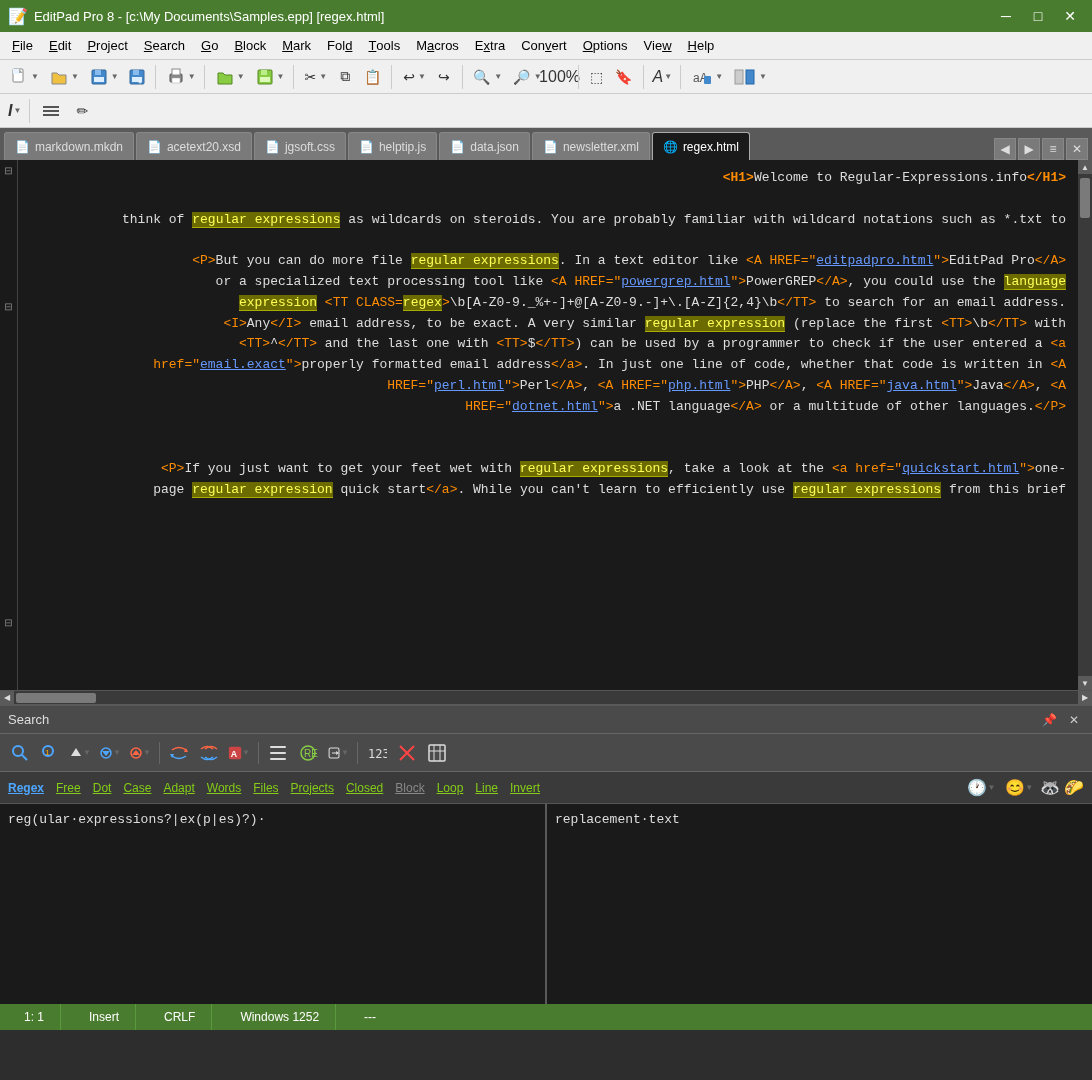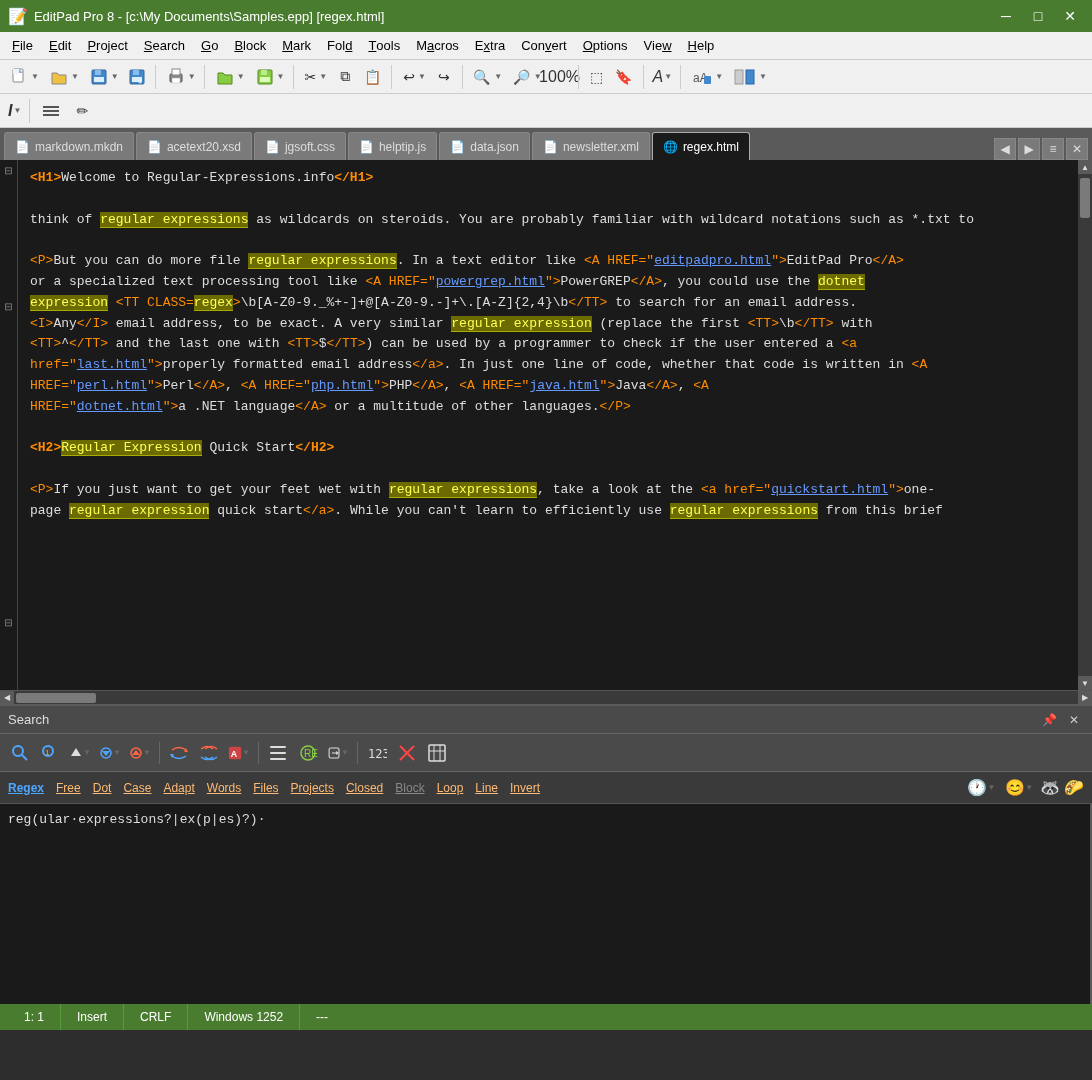--- a/index.html
+++ b/index.html
@@ -232,21 +232,21 @@
       background: #7a7a7a;
       border-radius: 2px;
       margin: 0 2px;
     }
 
     
     .h1-tag { color: #ff8c00; font-weight: bold; }
     .h2-tag { color: #ff8c00; font-weight: bold; }
     .tag { color: #ff8c00; }
     .normal-text { color: #ddd; }
-    .code-line { line-height: 1.6; }
+    .code-line { line-height: 1.6; text-align: right; }
 
     
     #search-panel {
       background: #3a3a3a;
       border-top: 2px solid #5a5a5a;
     }
     #search-header {
       background: #4a4a4a;
       height: 28px;
       display: flex;
@@ -292,21 +292,21 @@
     #search-options {
       background: #3a3a3a;
       height: 32px;
       display: flex;
       align-items: center;
       padding: 0 8px;
       gap: 12px;
       border-bottom: 1px solid #555;
     }
     .opt-item {
-      color: #fdba74;
+      color: #84cc16;
       font-size: 12px;
       cursor: pointer;
       text-decoration: underline;
     }
     .opt-item.active { color: #4da6ff; font-weight: bold; text-decoration: underline; }
 
     #search-inputs {
       display: flex;
       height: 200px;
     }
@@ -328,21 +328,21 @@
 
     
     #status-bar {
       background: #4a7c2f;
       height: 26px;
       display: flex;
       align-items: center;
       padding: 0 8px;
       color: white;
       font-size: 12px;
-      gap: 0;
+      gap: 12px;
       position: absolute;
       bottom: 0;
       left: 0;
       right: 0;
     }
     .status-item {
       padding: 0 16px;
       border-right: 1px solid #5a9a3f;
       height: 100%;
       display: flex;
@@ -589,44 +589,41 @@
     </div>
     <div class="code-line">&nbsp;</div>
     <div class="code-line">
       <span class="normal-text">think of </span><span class="hl-regex">regular expressions</span><span class="normal-text"> as wildcards on steroids.  You are probably familiar with wildcard notations such as *.txt to</span>
     </div>
     <div class="code-line">&nbsp;</div>
     <div class="code-line">
       <span class="tag">&lt;P&gt;</span><span class="normal-text">But you can do more file </span><span class="hl-regex">regular expressions</span><span class="normal-text">.  In a text editor like </span><span class="tag">&lt;A HREF="</span><span class="a-href">editpadpro.html</span><span class="tag">"&gt;</span><span class="normal-text">EditPad Pro</span><span class="tag">&lt;/A&gt;</span>
     </div>
     <div class="code-line">
-      <span class="normal-text">or a specialized text processing tool like </span><span class="tag">&lt;A HREF="</span><span class="a-href">powergrep.html</span><span class="tag">"&gt;</span><span class="normal-text">PowerGREP</span><span class="tag">&lt;/A&gt;</span><span class="normal-text">, you could use the </span><span class="hl-regex">dotnet</span>
+      <span class="normal-text">or a specialized text processing tool like </span><span class="tag">&lt;A HREF="</span><span class="a-href">powergrep.html</span><span class="tag">"&gt;</span><span class="normal-text">PowerGREP</span><span class="tag">&lt;/A&gt;</span><span class="normal-text">, you could use the </span><span class="hl-regex">language</span>
     </div>
     <div class="code-line">
       <span class="hl-regex">expression</span><span class="normal-text"> </span><span class="tag">&lt;TT CLASS=</span><span class="hl-regex">regex</span><span class="tag">&gt;</span><span class="normal-text">\b[A-Z0-9._%+-]+@[A-Z0-9.-]+\.[A-Z]{2,4}\b</span><span class="tag">&lt;/TT&gt;</span><span class="normal-text"> to search for an email address.</span>
     </div>
     <div class="code-line">
       <span class="tag">&lt;I&gt;</span><span class="normal-text">Any</span><span class="tag">&lt;/I&gt;</span><span class="normal-text"> email address, to be exact.  A very similar </span><span class="hl-regex">regular expression</span><span class="normal-text"> (replace the first </span><span class="tag">&lt;TT&gt;</span><span class="normal-text">\b</span><span class="tag">&lt;/TT&gt;</span><span class="normal-text"> with</span>
     </div>
     <div class="code-line">
       <span class="tag">&lt;TT&gt;</span><span class="normal-text">^</span><span class="tag">&lt;/TT&gt;</span><span class="normal-text"> and the last one with </span><span class="tag">&lt;TT&gt;</span><span class="normal-text">$</span><span class="tag">&lt;/TT&gt;</span><span class="normal-text">) can be used by a programmer to check if the user entered a </span><span class="tag">&lt;a</span>
     </div>
     <div class="code-line">
-      <span class="tag">href="</span><span class="a-href">last.html</span><span class="tag">"&gt;</span><span class="normal-text">properly formatted email address</span><span class="tag">&lt;/a&gt;</span><span class="normal-text">.  In just one line of code, whether that code is written in </span><span class="tag">&lt;A</span>
+      <span class="tag">href="</span><span class="a-href">email.exact</span><span class="tag">"&gt;</span><span class="normal-text">properly formatted email address</span><span class="tag">&lt;/a&gt;</span><span class="normal-text">.  In just one line of code, whether that code is written in </span><span class="tag">&lt;A</span>
     </div>
     <div class="code-line">
       <span class="tag">HREF="</span><span class="a-href">perl.html</span><span class="tag">"&gt;</span><span class="normal-text">Perl</span><span class="tag">&lt;/A&gt;</span><span class="normal-text">, </span><span class="tag">&lt;A HREF="</span><span class="a-href">php.html</span><span class="tag">"&gt;</span><span class="normal-text">PHP</span><span class="tag">&lt;/A&gt;</span><span class="normal-text">, </span><span class="tag">&lt;A HREF="</span><span class="a-href">java.html</span><span class="tag">"&gt;</span><span class="normal-text">Java</span><span class="tag">&lt;/A&gt;</span><span class="normal-text">, </span><span class="tag">&lt;A</span>
     </div>
     <div class="code-line">
       <span class="tag">HREF="</span><span class="a-href">dotnet.html</span><span class="tag">"&gt;</span><span class="normal-text">a .NET language</span><span class="tag">&lt;/A&gt;</span><span class="normal-text"> or a multitude of other languages.</span><span class="tag">&lt;/P&gt;</span>
     </div>
     <div class="code-line">&nbsp;</div>
-    <div class="code-line">
-      <span class="h2-tag">&lt;H2&gt;</span><span class="hl-regex">Regular Expression</span><span class="normal-text"> Quick Start</span><span class="h2-tag">&lt;/H2&gt;</span>
-    </div>
     <div class="code-line">&nbsp;</div>
     <div class="code-line">
       <span class="tag">&lt;P&gt;</span><span class="normal-text">If you just want to get your feet wet with </span><span class="hl-regex">regular expressions</span><span class="normal-text">, take a look at the </span><span class="tag">&lt;a href="</span><span class="a-href">quickstart.html</span><span class="tag">"&gt;</span><span class="normal-text">one-</span>
     </div>
     <div class="code-line">
       <span class="normal-text">page </span><span class="hl-regex">regular expression</span><span class="normal-text"> quick start</span><span class="tag">&lt;/a&gt;</span><span class="normal-text">.  While you can't learn to efficiently use </span><span class="hl-regex">regular expressions</span><span class="normal-text"> from this brief</span>
     </div>
   </div>
 
   <div id="scrollbar-v">
@@ -788,20 +785,21 @@
         <span class="tb-arrow">▼</span>
       </div>
       <span style="font-size:16px;">🦝</span>
       <span style="font-size:16px;">🌮</span>
     </div>
   </div>
 
   <div id="search-inputs">
     <textarea class="search-input-area" spellcheck="false" style="">reg(ular·expressions?|ex(p|es)?)·</textarea>
     <div class="search-input-divider"></div>
+    <textarea class="search-input-area" spellcheck="false" style="">replacement·text</textarea>
   </div>
 </div>
 
 <div id="status-bar" style="position:relative;bottom:auto;">
   <div class="status-item">
     <span>1: 1</span>
   </div>
   <div class="status-item">
     <span>Insert</span>
   </div>

